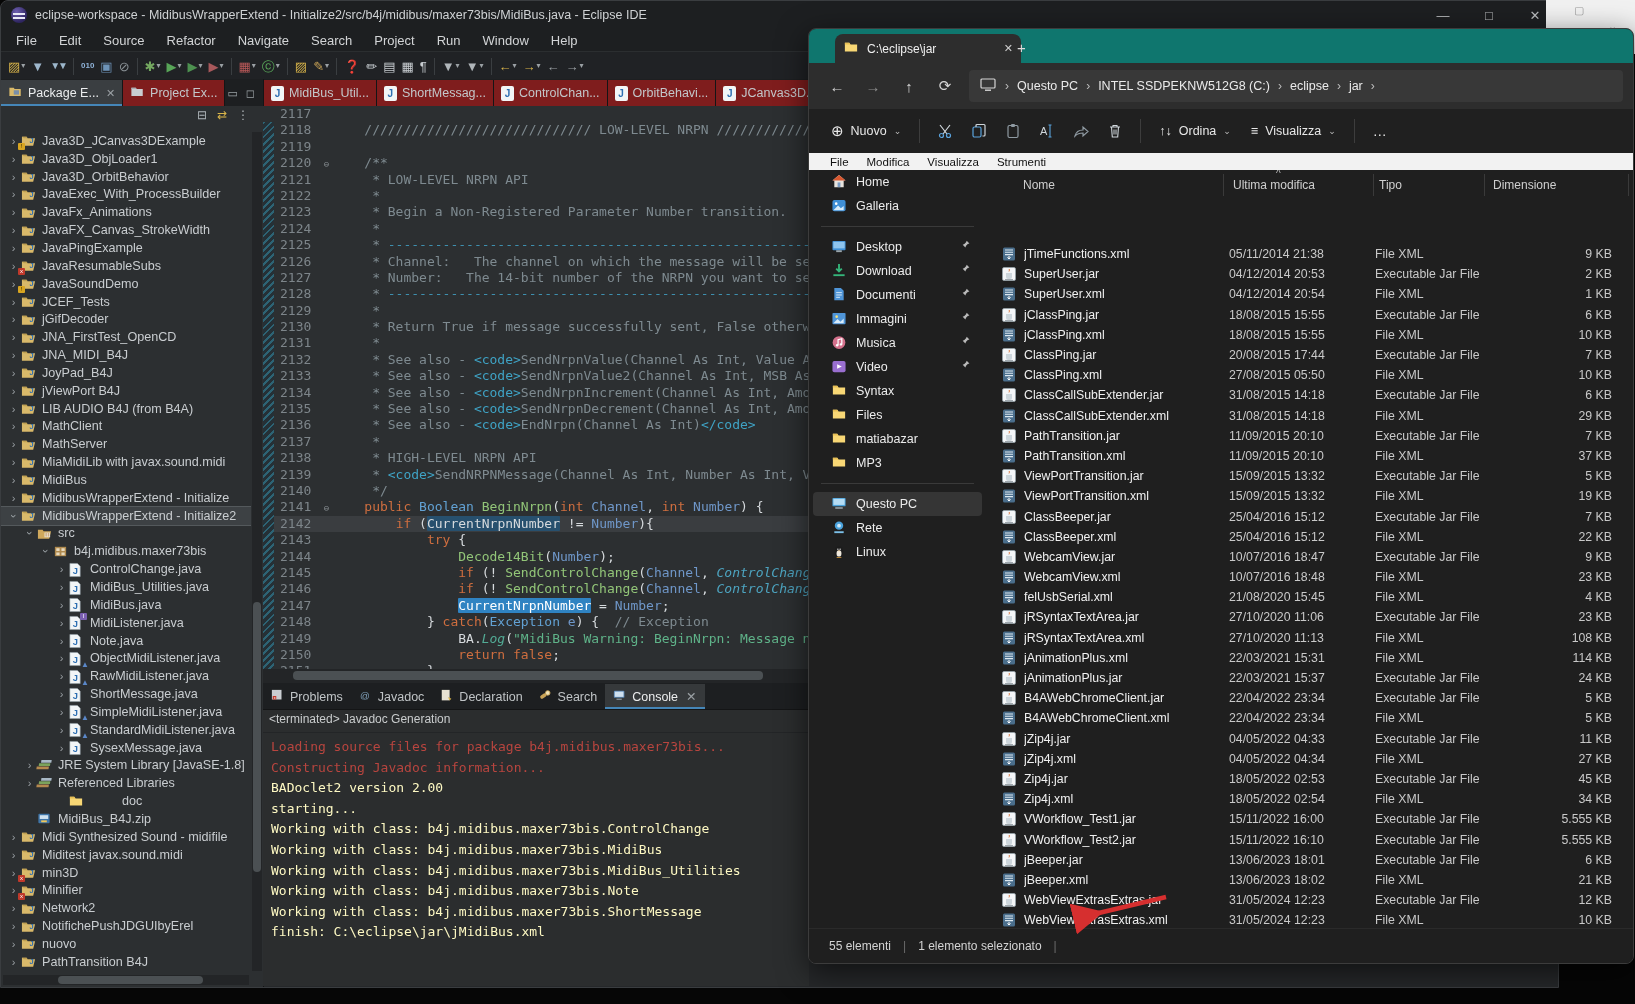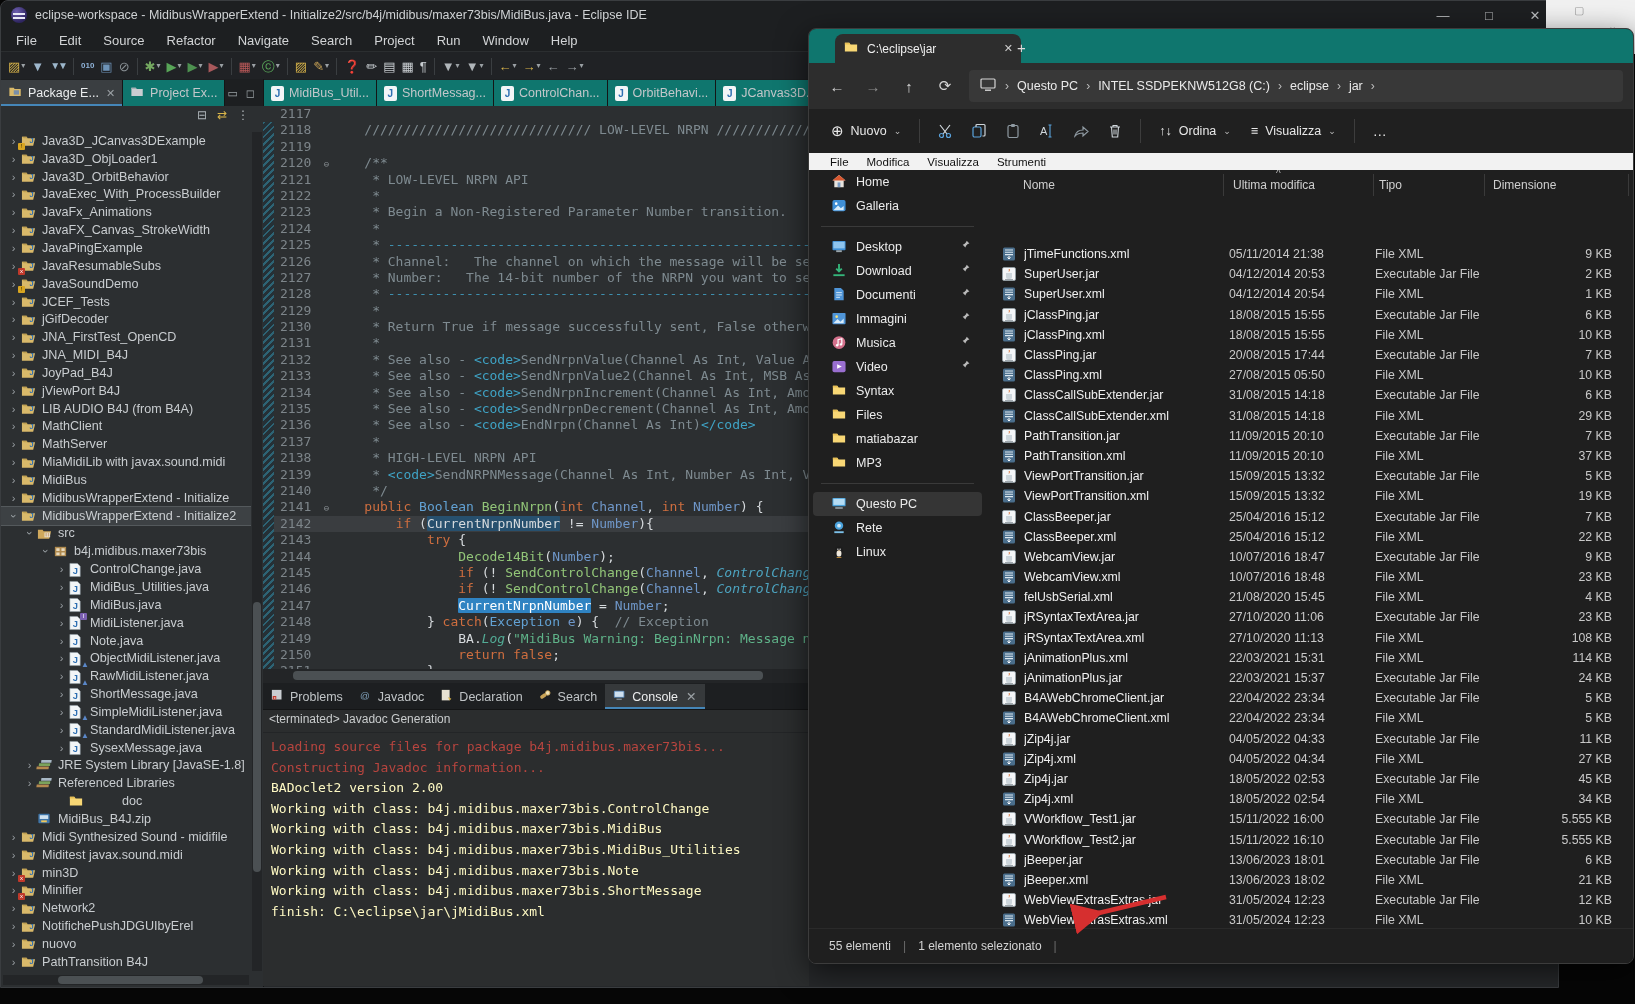--- a/index.html
+++ b/index.html
@@ -20,21 +20,21 @@
   .e-menu span{padding:2px 11px;font-size:13px;color:#d2d4d6;}
   .e-toolbar{left:0;top:50px;right:0;height:28px;background:#202225;border-top:1px solid #2b2e30;
              border-bottom:1px solid #141516;display:flex;align-items:center;padding-left:4px;}
   .tb-ico{height:22px;display:flex;align-items:center;justify-content:center;font-size:13px;
           padding:0 3px;border-radius:3px;line-height:1;}
   .tb-dd{font-size:8px;color:#9aa0a4;margin-left:1px;}
   .tb-sep{width:1px;height:17px;background:#3a3e41;margin:0 4px;}
   .e-tabrow{left:0;top:78px;right:0;height:27px;background:#1d1f21;display:flex;border-bottom:1px solid #141516;}
   .p-tabzone{width:262px;display:flex;align-items:flex-end;border-right:1px solid #141516;}
   .tab{display:flex;align-items:center;gap:5px;padding:0 7px;height:26px;font-size:12.5px;color:#c3c7ca;
-       background:#0f766e;border-right:1px solid #141516;white-space:nowrap;}
+       background:#7f1d1d;border-right:1px solid #141516;white-space:nowrap;}
   .tab.active{background:#3a3e41;color:#eceeef;box-shadow:inset 0 -2px 0 #4586b8;}
   .tab .x{color:#9aa0a4;font-size:11px;margin-left:2px;}
   .pz-btns{margin-left:auto;display:flex;gap:8px;padding:0 8px 6px 0;color:#9aa0a4;font-size:11px;}
   .ed-tabs{flex:1;display:flex;align-items:flex-end;overflow:hidden;}
   .jtab-ico{width:13px;height:15px;background:#f2f5f7;border-radius:2px;color:#2e6fb2;font-weight:bold;
             font-size:10px;display:flex;align-items:center;justify-content:center;}
   
   #treePanel{left:0;top:105px;width:262px;height:881px;background:#2c2f31;border-right:1px solid #141516;overflow:hidden;}
   .tree-toolbar{position:absolute;top:2px;right:14px;display:flex;gap:10px;color:#aeb4b8;font-size:12px;align-items:center;}
   .tree-rows{position:absolute;left:0;top:26px;right:12px;bottom:16px;overflow:hidden;}
@@ -845,20 +845,21 @@
             </svg></span>
           <span>Console</span>
           <span class="x" style="color:#9aa0a4;margin-left:3px;">✕</span>
         </div>
       </div>
     <div class="term-line">&lt;terminated&gt; Javadoc Generation</div>
     <div class="con-body" id="conBody">
         <div class="err">Loading source files for package b4j.midibus.maxer73bis...</div>
         <div class="err">Constructing Javadoc information...</div>
         <div class="out">BADoclet2 version 2.00</div>
+        <div class="out">starting...</div>
         <div class="out">Working with class: b4j.midibus.maxer73bis.ControlChange</div>
         <div class="out">Working with class: b4j.midibus.maxer73bis.MidiBus</div>
         <div class="out">Working with class: b4j.midibus.maxer73bis.MidiBus_Utilities</div>
         <div class="out">Working with class: b4j.midibus.maxer73bis.Note</div>
         <div class="out">Working with class: b4j.midibus.maxer73bis.ShortMessage</div>
         <div class="out">finish: C:\eclipse\jar\jMidiBus.xml</div>
       </div>
   </div>
 </div>
 

